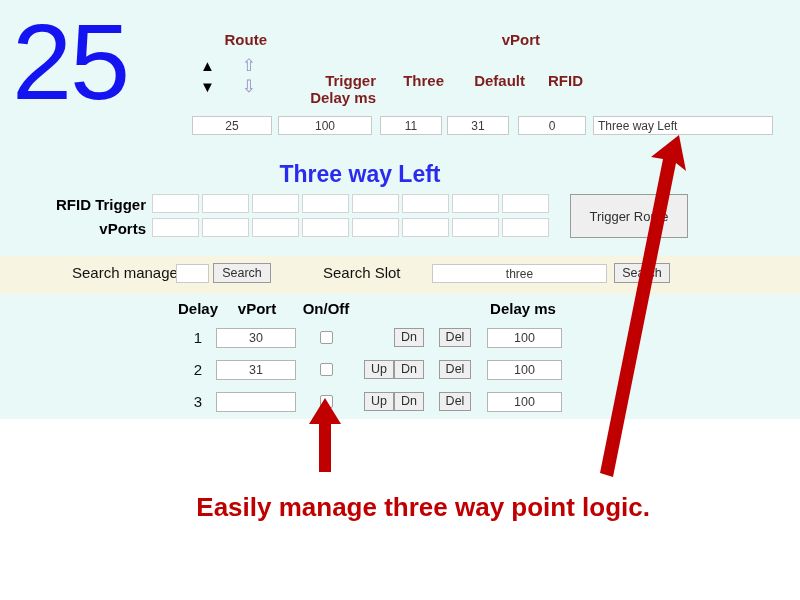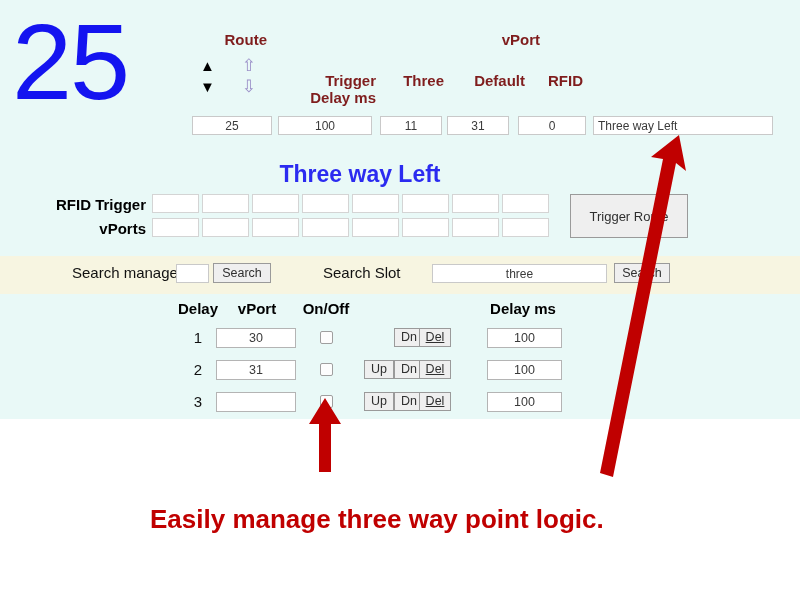--- a/index.html
+++ b/index.html
@@ -174,33 +174,33 @@
     box-sizing:border-box;
     background:#fdfdfd;border:1px solid #9f9f9f;border-radius:2px;
     cursor:pointer;
   }
   .mini-btn{
     position:absolute;top:2px;height:19px;width:30px;
     font-size:12.5px;line-height:17px;text-align:center;
   }
   .b-up{left:364px;}
   .b-dn{left:394px;}
-  .b-del{left:419px;width:32px;text-decoration:underline;}
+  .b-del{left:439px;width:32px;}
   .slot-delay{
     position:absolute;left:487px;top:2px;width:75px;height:20px;
     box-sizing:border-box;background:#fff;border:1px solid #b4b4b4;
     font-family:"Liberation Sans", sans-serif;font-size:12.5px;
     text-align:center;color:#3a3a3a;outline:none;padding:0;
   }
 
   
   #annots{position:absolute;left:0;top:0;width:800px;height:600px;pointer-events:none;}
   #caption{
-    position:absolute;left:150px;top:504px;width:500px;
-    text-align:left;
+    position:absolute;left:150px;top:492px;width:500px;
+    text-align:right;
     font-size:26px;font-weight:bold;color:#c00000;
     white-space:nowrap;
   }
 </style>
 </head>
 <body>
 
 <div id="app">
 
   <div id="route-number">25</div>

